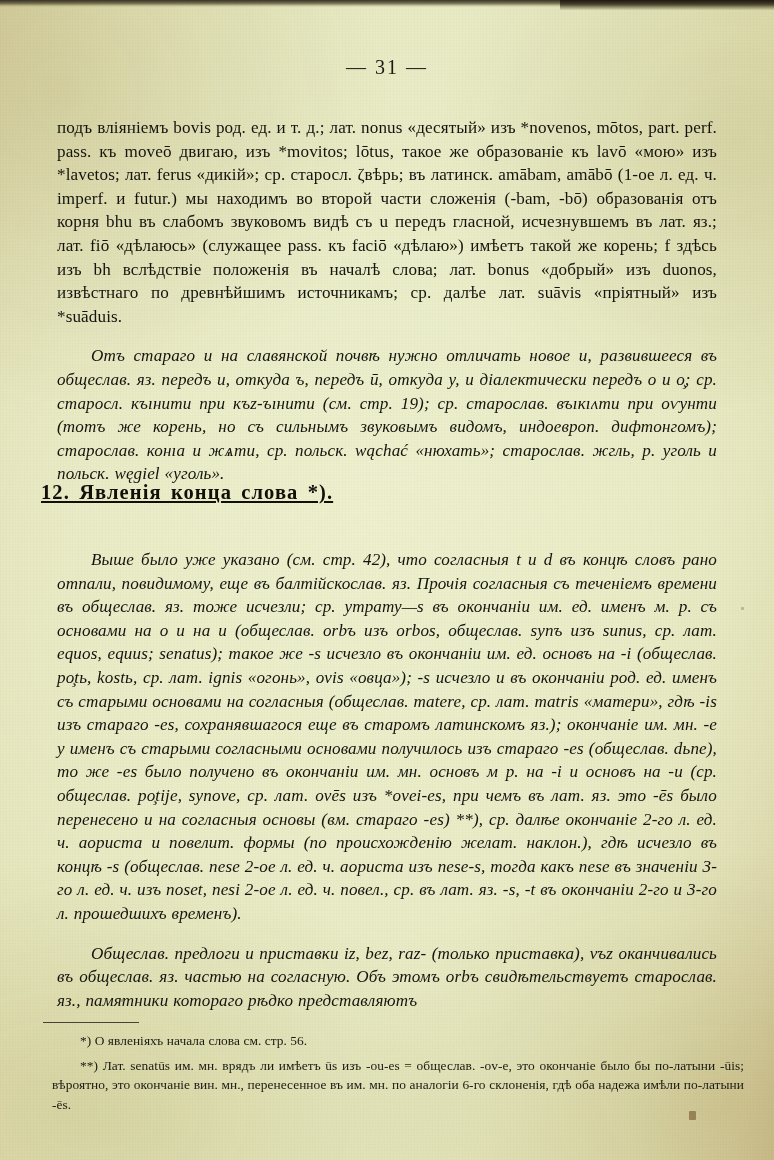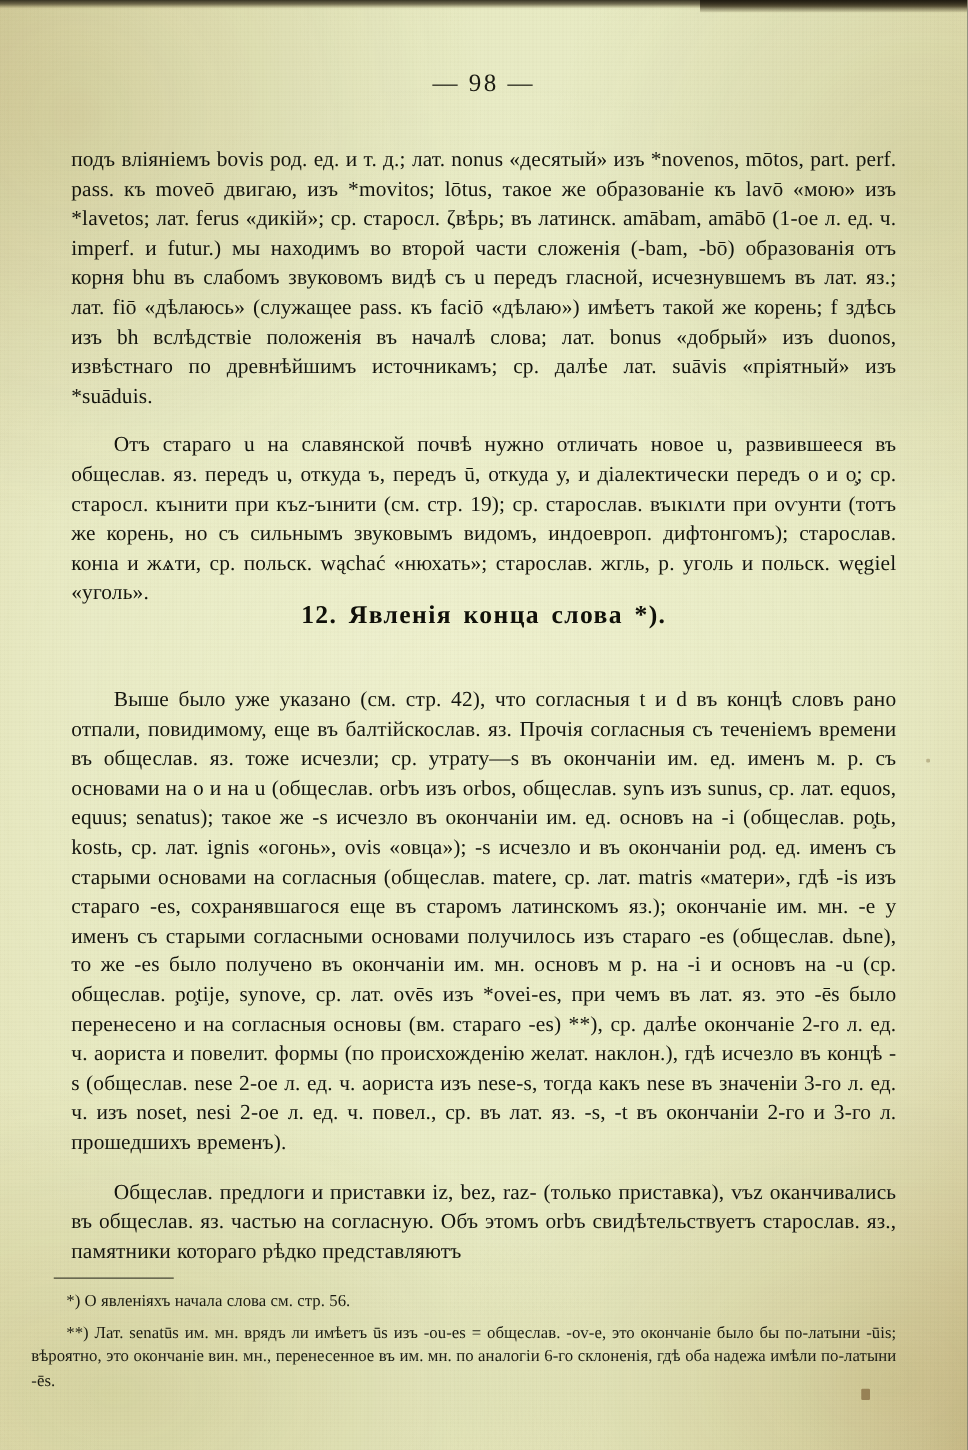--- a/index.html
+++ b/index.html
@@ -114,50 +114,51 @@
   p.para {
     margin: 16px;
     font-size: 17.1px;
     line-height: 23.6px;
     text-align: justify;
     text-justify: inter-word;
     letter-spacing: 0.12px;
     word-spacing: 0.4px;
     color: #14140e;
   }
-  p.para.indent { text-indent: 34px; }
+  p.para.indent { text-indent: 34px; font-style: italic; }
 
   
   h2.section-heading {
     margin: 0;
     position: absolute;
     left: 41px;
     top: 481px;
     width: 692px;
-    text-align: center;
+    text-align: left;
     font-size: 20.5px;
     font-weight: bold;
     letter-spacing: 1.1px;
     word-spacing: 3px;
     color: #101009;
+    text-decoration: underline;
   }
 
   
   .footnote-rule {
     position: absolute;
     left: 43px;
     top: 1022px;
     width: 96px;
     height: 0;
     border-top: 1.6px solid #2b2a1e;
     opacity: 0.85;
   }
   .footnotes {
     position: absolute;
-    left: 25px;
+    left: 52px;
     top: 1031px;
     width: 692px;
   }
   p.fn {
     margin: 0 0 5px 0;
     font-size: 13.4px;
     line-height: 19.6px;
     text-align: justify;
     color: #1b1b12;
     letter-spacing: 0.05px;
@@ -190,21 +191,21 @@
 </head>
 <body>
 
 <div class="page">
 
   <div class="top-scan-edge"></div>
   <div class="top-scan-edge right"></div>
 
   <div class="content">
 
-    <div class="folio">— 98 —</div>
+    <div class="folio">— 31 —</div>
 
     <div class="textblock">
       <p class="para">подъ вліяніемъ bovis род. ед. и т. д.; лат. nonus «десятый» изъ *novenos, mōtos, part. perf. pass. къ moveō двигаю, изъ *movitos; lōtus, такое же образованіе къ lavō «мою» изъ *lavetos; лат. ferus «дикій»; ср. старосл. ζвѣрь; въ латинск. amābam, amābō (1-ое л. ед. ч. imperf. и futur.) мы находимъ во второй части сложенія (-bam, -bō) образованія отъ корня bhu въ слабомъ звуковомъ видѣ съ u передъ гласной, исчезнувшемъ въ лат. яз.; лат. fiō «дѣлаюсь» (служащее pass. къ faciō «дѣлаю») имѣетъ такой же корень; f здѣсь изъ bh вслѣдствіе положенія въ началѣ слова; лат. bonus «добрый» изъ duonos, извѣстнаго по древнѣйшимъ источникамъ; ср. далѣе лат. suāvis «пріятный» изъ *suāduis.</p>
       <p class="para indent">Отъ стараго u на славянской почвѣ нужно отличать новое u, развившееся въ общеслав. яз. передъ u, откуда ъ, передъ ū, откуда у, и діалектически передъ o и o̧; ср. старосл. къıнити при къz-ъıнити (см. стр. 19); ср. старослав. въıкıʌти при оѵунти (тотъ же корень, но съ сильнымъ звуковымъ видомъ, индоевроп. дифтонгомъ); старослав. конıа и жѧти, ср. польск. wąchać «нюхать»; старослав. жгль, р. уголь и польск. węgiel «уголь».</p>
     </div>
 
     <h2 class="section-heading">12. Явленія конца слова *).</h2>
 
     <div class="textblock" style="top:532px;">
       <p class="para indent">Выше было уже указано (см. стр. 42), что согласныя t и d въ концѣ словъ рано отпали, повидимому, еще въ балтійскослав. яз. Прочія согласныя съ теченіемъ времени въ общеслав. яз. тоже исчезли; ср. утрату—s въ окончаніи им. ед. именъ м. р. съ основами на o и на u (общеслав. orbъ изъ orbos, общеслав. synъ изъ sunus, ср. лат. equos, equus; senatus); такое же -s исчезло въ окончаніи им. ед. основъ на -i (общеслав. po̧tь, kostь, ср. лат. ignis «огонь», ovis «овца»); -s исчезло и въ окончаніи род. ед. именъ съ старыми основами на согласныя (общеслав. matere, ср. лат. matris «матери», гдѣ -is изъ стараго -es, сохранявшагося еще въ старомъ латинскомъ яз.); окончаніе им. мн. -е у именъ съ старыми согласными основами получилось изъ стараго -es (общеслав. dьne), то же -es было получено въ окончаніи им. мн. основъ м р. на -i и основъ на -u (ср. общеслав. po̧tije, synove, ср. лат. ovēs изъ *ovei-es, при чемъ въ лат. яз. это -ēs было перенесено и на согласныя основы (вм. стараго -es) **), ср. далѣе окончаніе 2-го л. ед. ч. аориста и повелит. формы (по происхожденію желат. наклон.), гдѣ исчезло въ концѣ -s (общеслав. nese 2-ое л. ед. ч. аориста изъ nese-s, тогда какъ nese въ значеніи 3-го л. ед. ч. изъ noset, nesi 2-ое л. ед. ч. повел., ср. въ лат. яз. -s, -t въ окончаніи 2-го и 3-го л. прошедшихъ временъ).</p>

